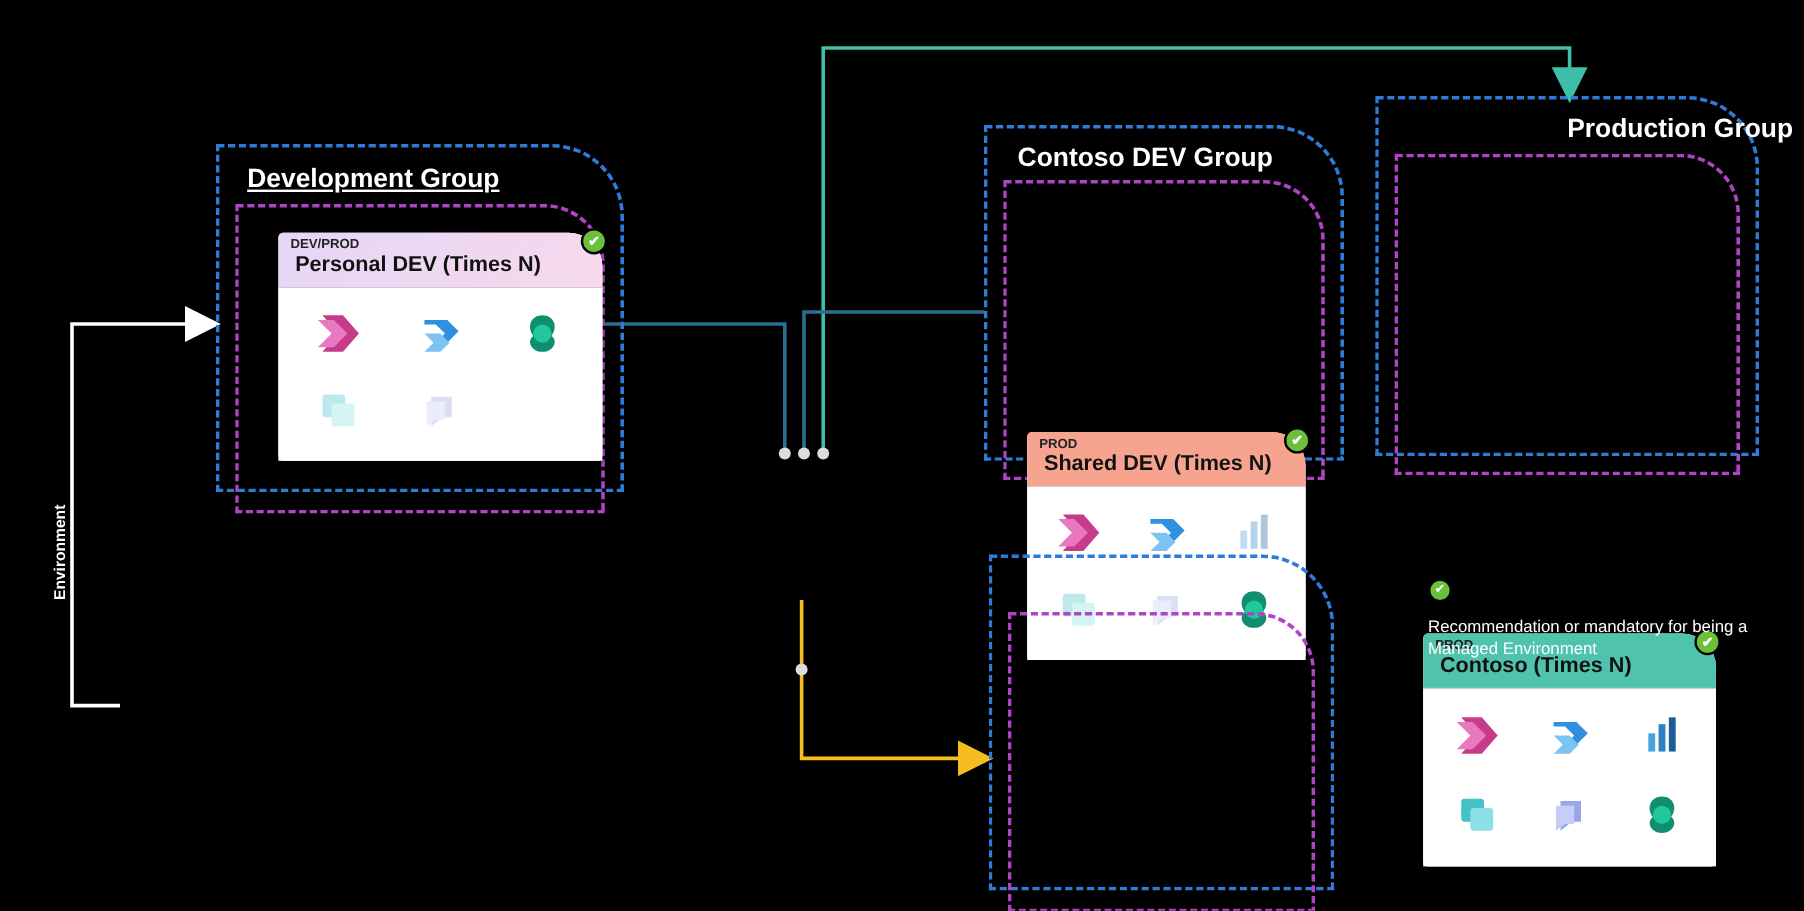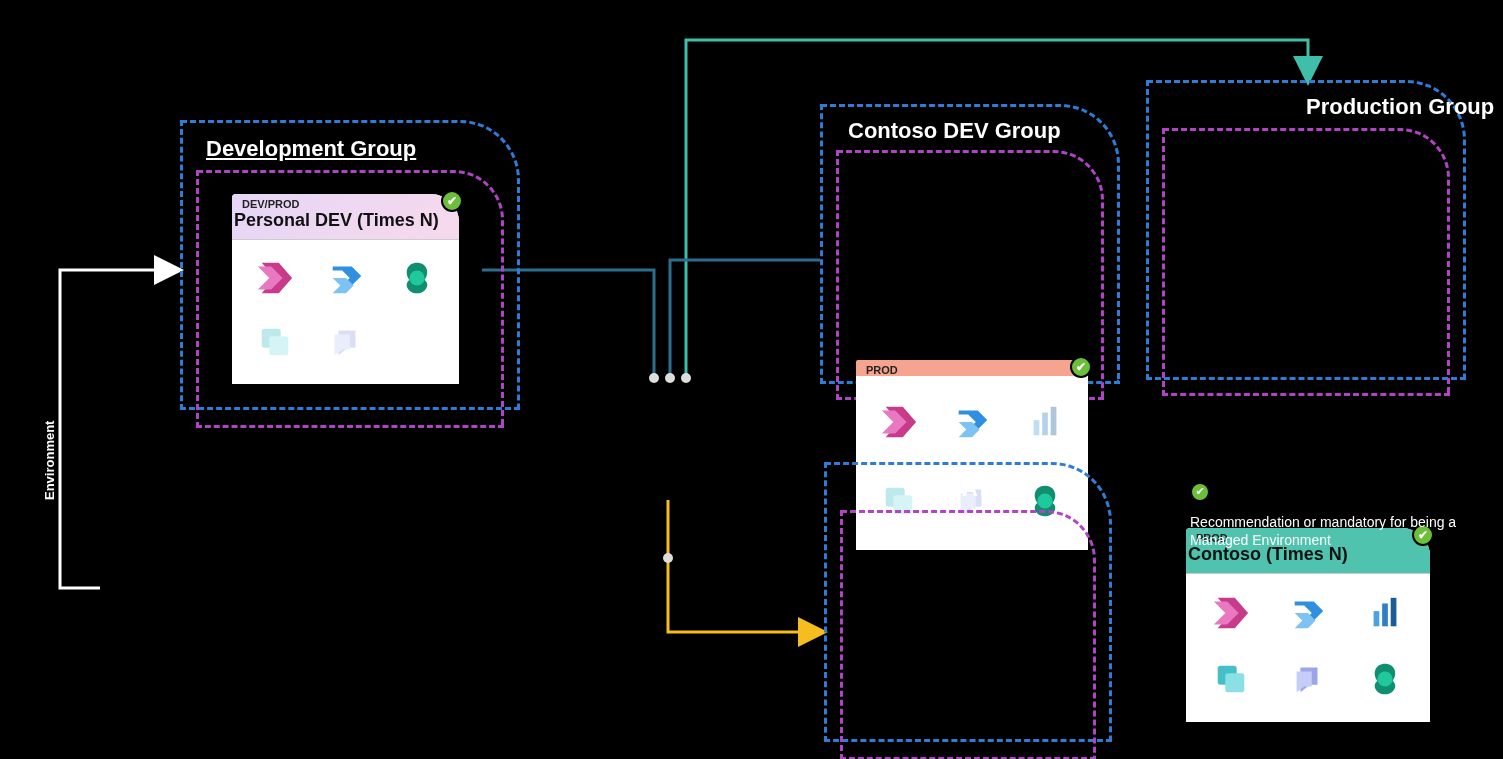--- a/index.html
+++ b/index.html
@@ -41,21 +41,21 @@
   .card .tag {
     font-size: 11px;
     font-weight: 700;
     color: #222;
     padding: 4px 10px 0 10px;
   }
   .card .title {
     font-size: 18px;
     font-weight: 600;
     color: #111;
-    padding: 0 10px 8px 2px;
+    padding: 0 10px 8px 14px;
     border-top-right-radius: 28px;
     border-bottom: 1px solid #ccc;
   }
   .card .body {
     background:#fff;
     flex: 1;
     display: grid;
     grid-template-columns: repeat(3, 1fr);
     gap: 8px 18px;
     padding: 10px 16px 14px 16px;
@@ -146,21 +146,21 @@
       <rect x="8" y="18" width="6" height="16" fill="#4aa3e0"></rect>
       <rect x="17" y="10" width="6" height="24" fill="#2f7fc4"></rect>
       <rect x="26" y="4" width="6" height="30" fill="#1b5d99"></rect>
     </symbol>
 </svg>
 
 <div class="abs outer-dash" style="left:180px; top:120px; width:340px; height:290px;"></div>
 <div class="abs inner-dash" style="left:196px; top:170px; width:308px; height:258px;"></div>
 <div class="abs group-title" style="left:206px; top:136px;text-decoration:underline;">Development Group</div>
 
-<div class="abs card" style="left:232px; top:194px; width:227px; height:190px;">
+<div class="abs card" style="left:232px; top:194px; width:270px; height:190px;">
   <div class="hdr hdr-purple">
     <div class="tag">DEV/PROD</div>
     <div class="title">Personal DEV (Times N)</div>
   </div>
   <div class="badge-green"></div>
   <div class="body">
     <span class="ic"><svg>
           <use href="#i-pa"></use>
         </svg></span>
     <span class="ic"><svg>
@@ -179,20 +179,21 @@
   </div>
 </div>
 
 <div class="abs outer-dash" style="left:820px; top:104px; width:300px; height:280px;"></div>
 <div class="abs inner-dash" style="left:836px; top:150px; width:268px; height:250px;"></div>
 <div class="abs group-title" style="left:848px; top:118px;">Contoso DEV Group</div>
 
 <div class="abs card" style="left:856px; top:170px; width:232px; height:190px;">
   <div class="hdr hdr-salmon">
     <div class="tag">PROD</div>
+    <div class="title">Shared DEV (Times N)</div>
   </div>
   <div class="badge-green"></div>
   <div class="body">
     <span class="ic"><svg>
           <use href="#i-pa"></use>
         </svg></span>
     <span class="ic"><svg>
           <use href="#i-au"></use>
         </svg></span>
     <span class="ic dim"><svg>

